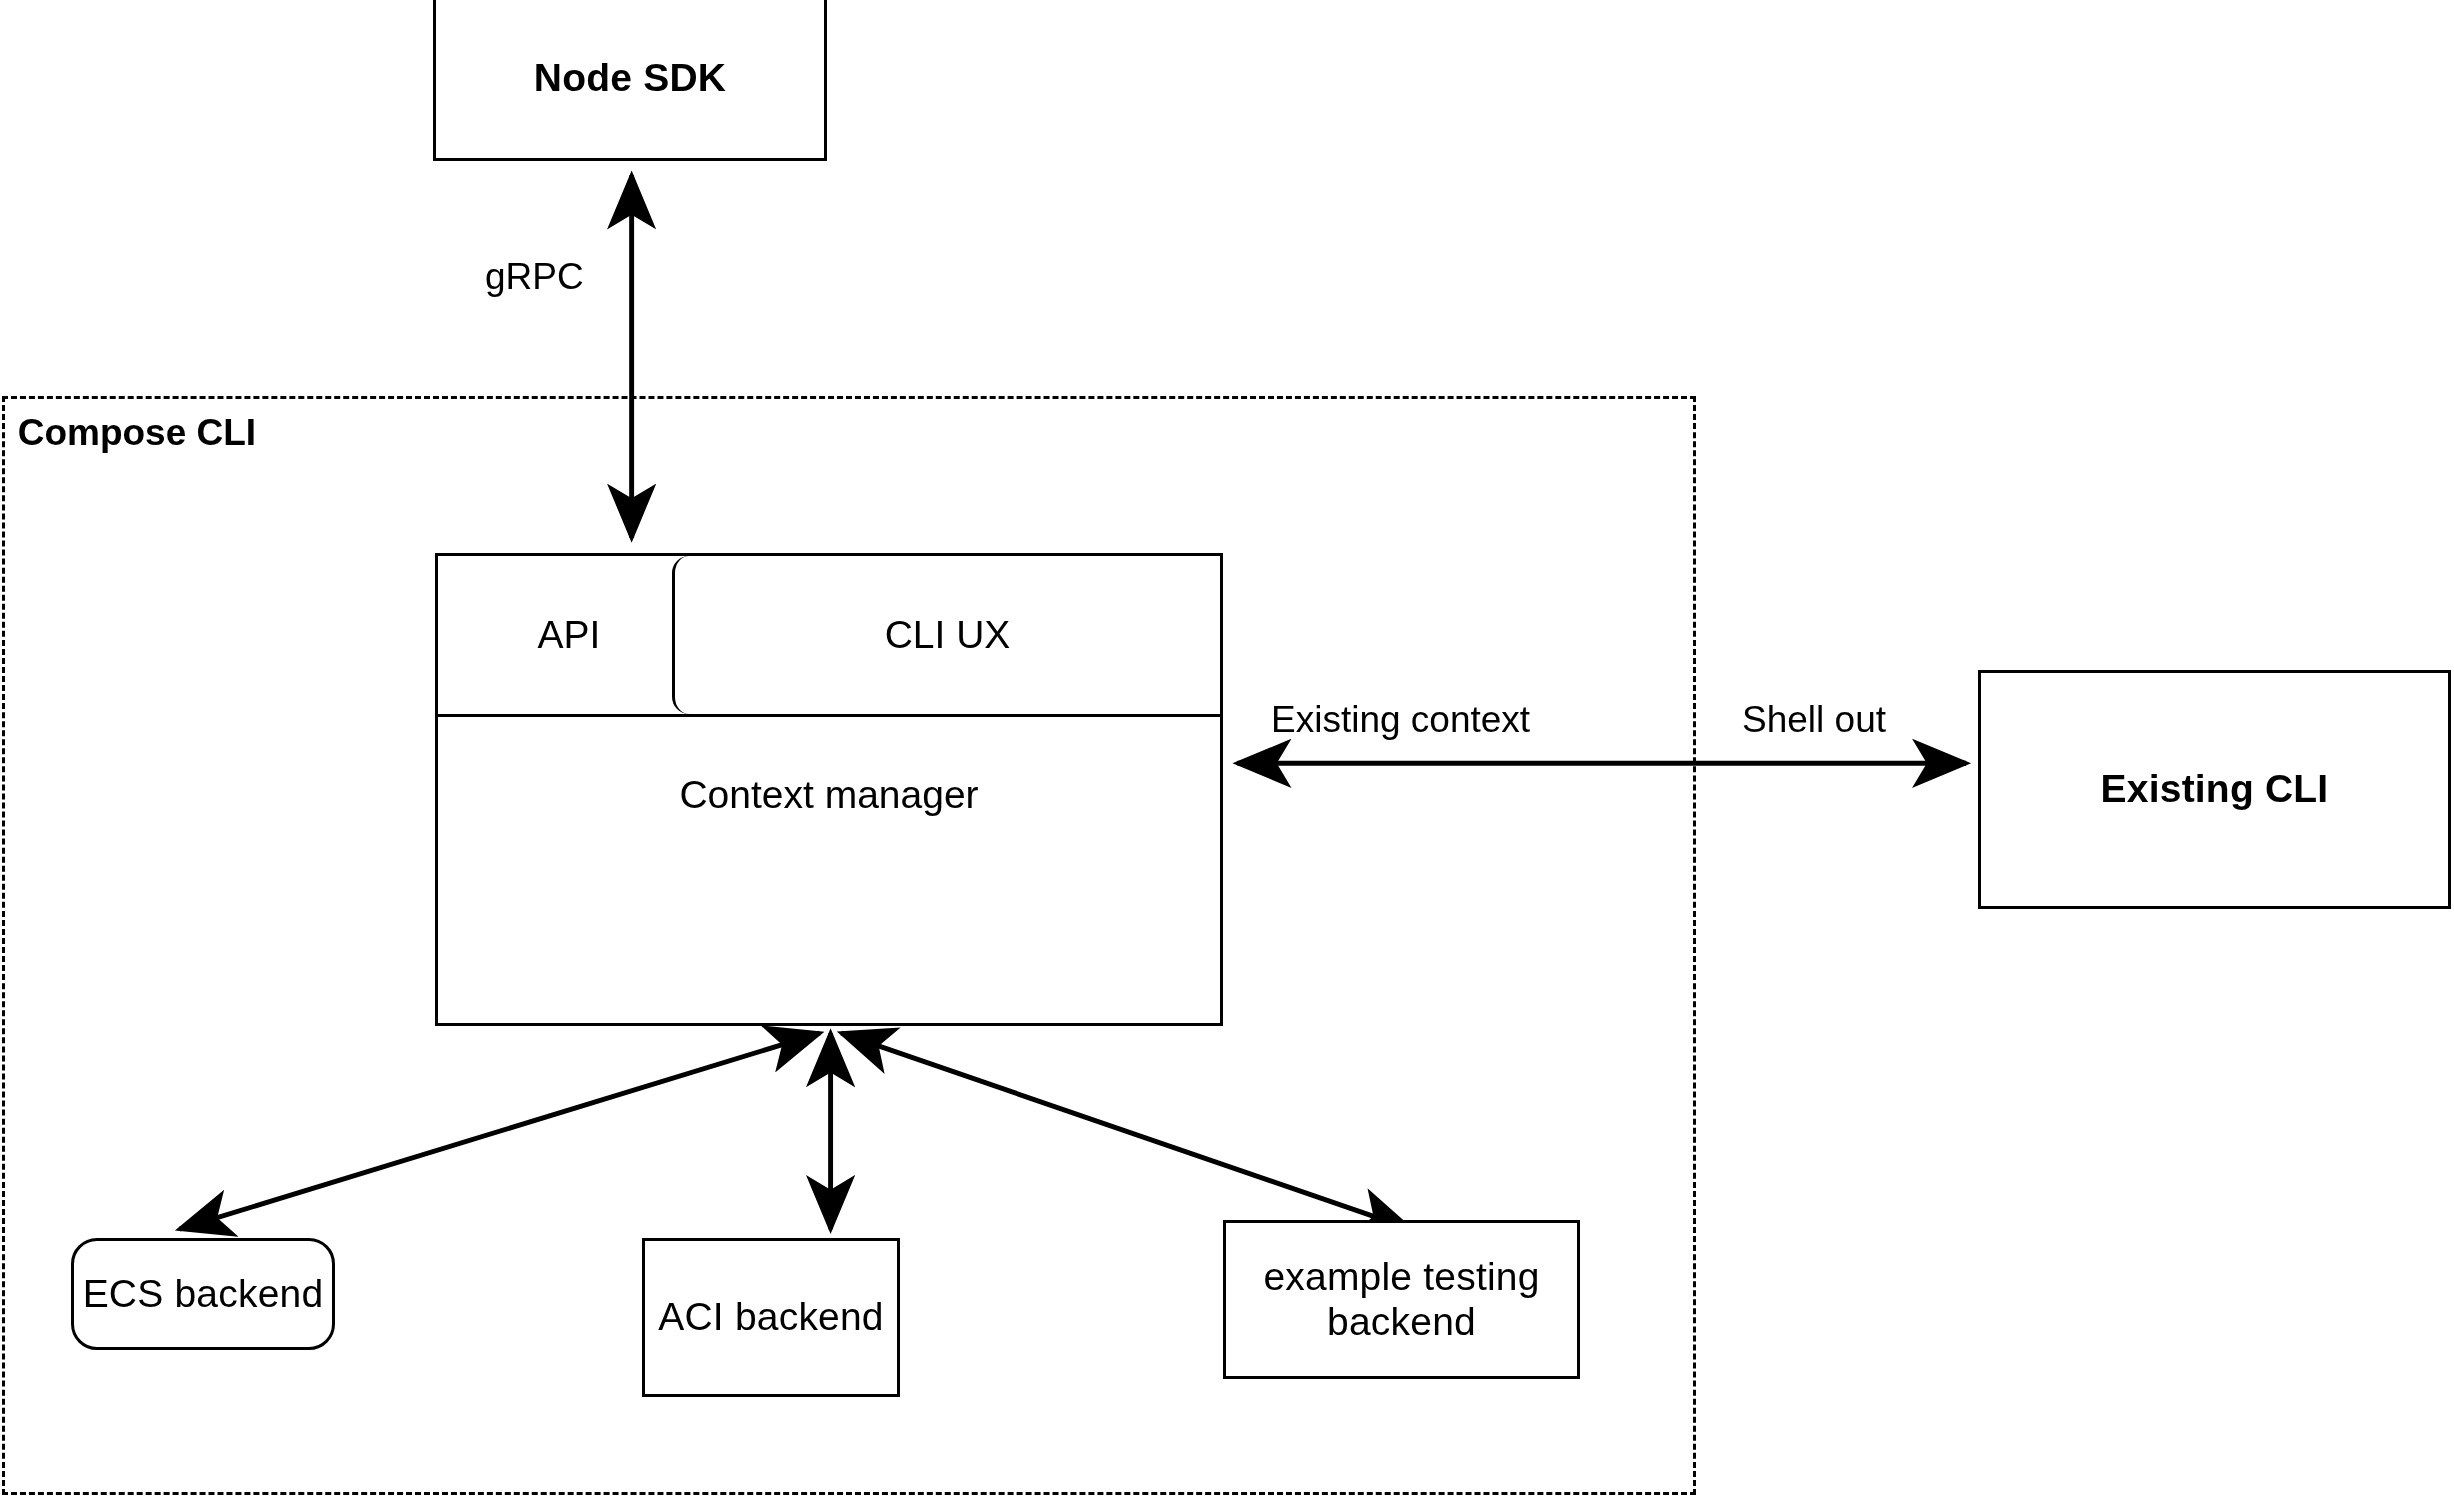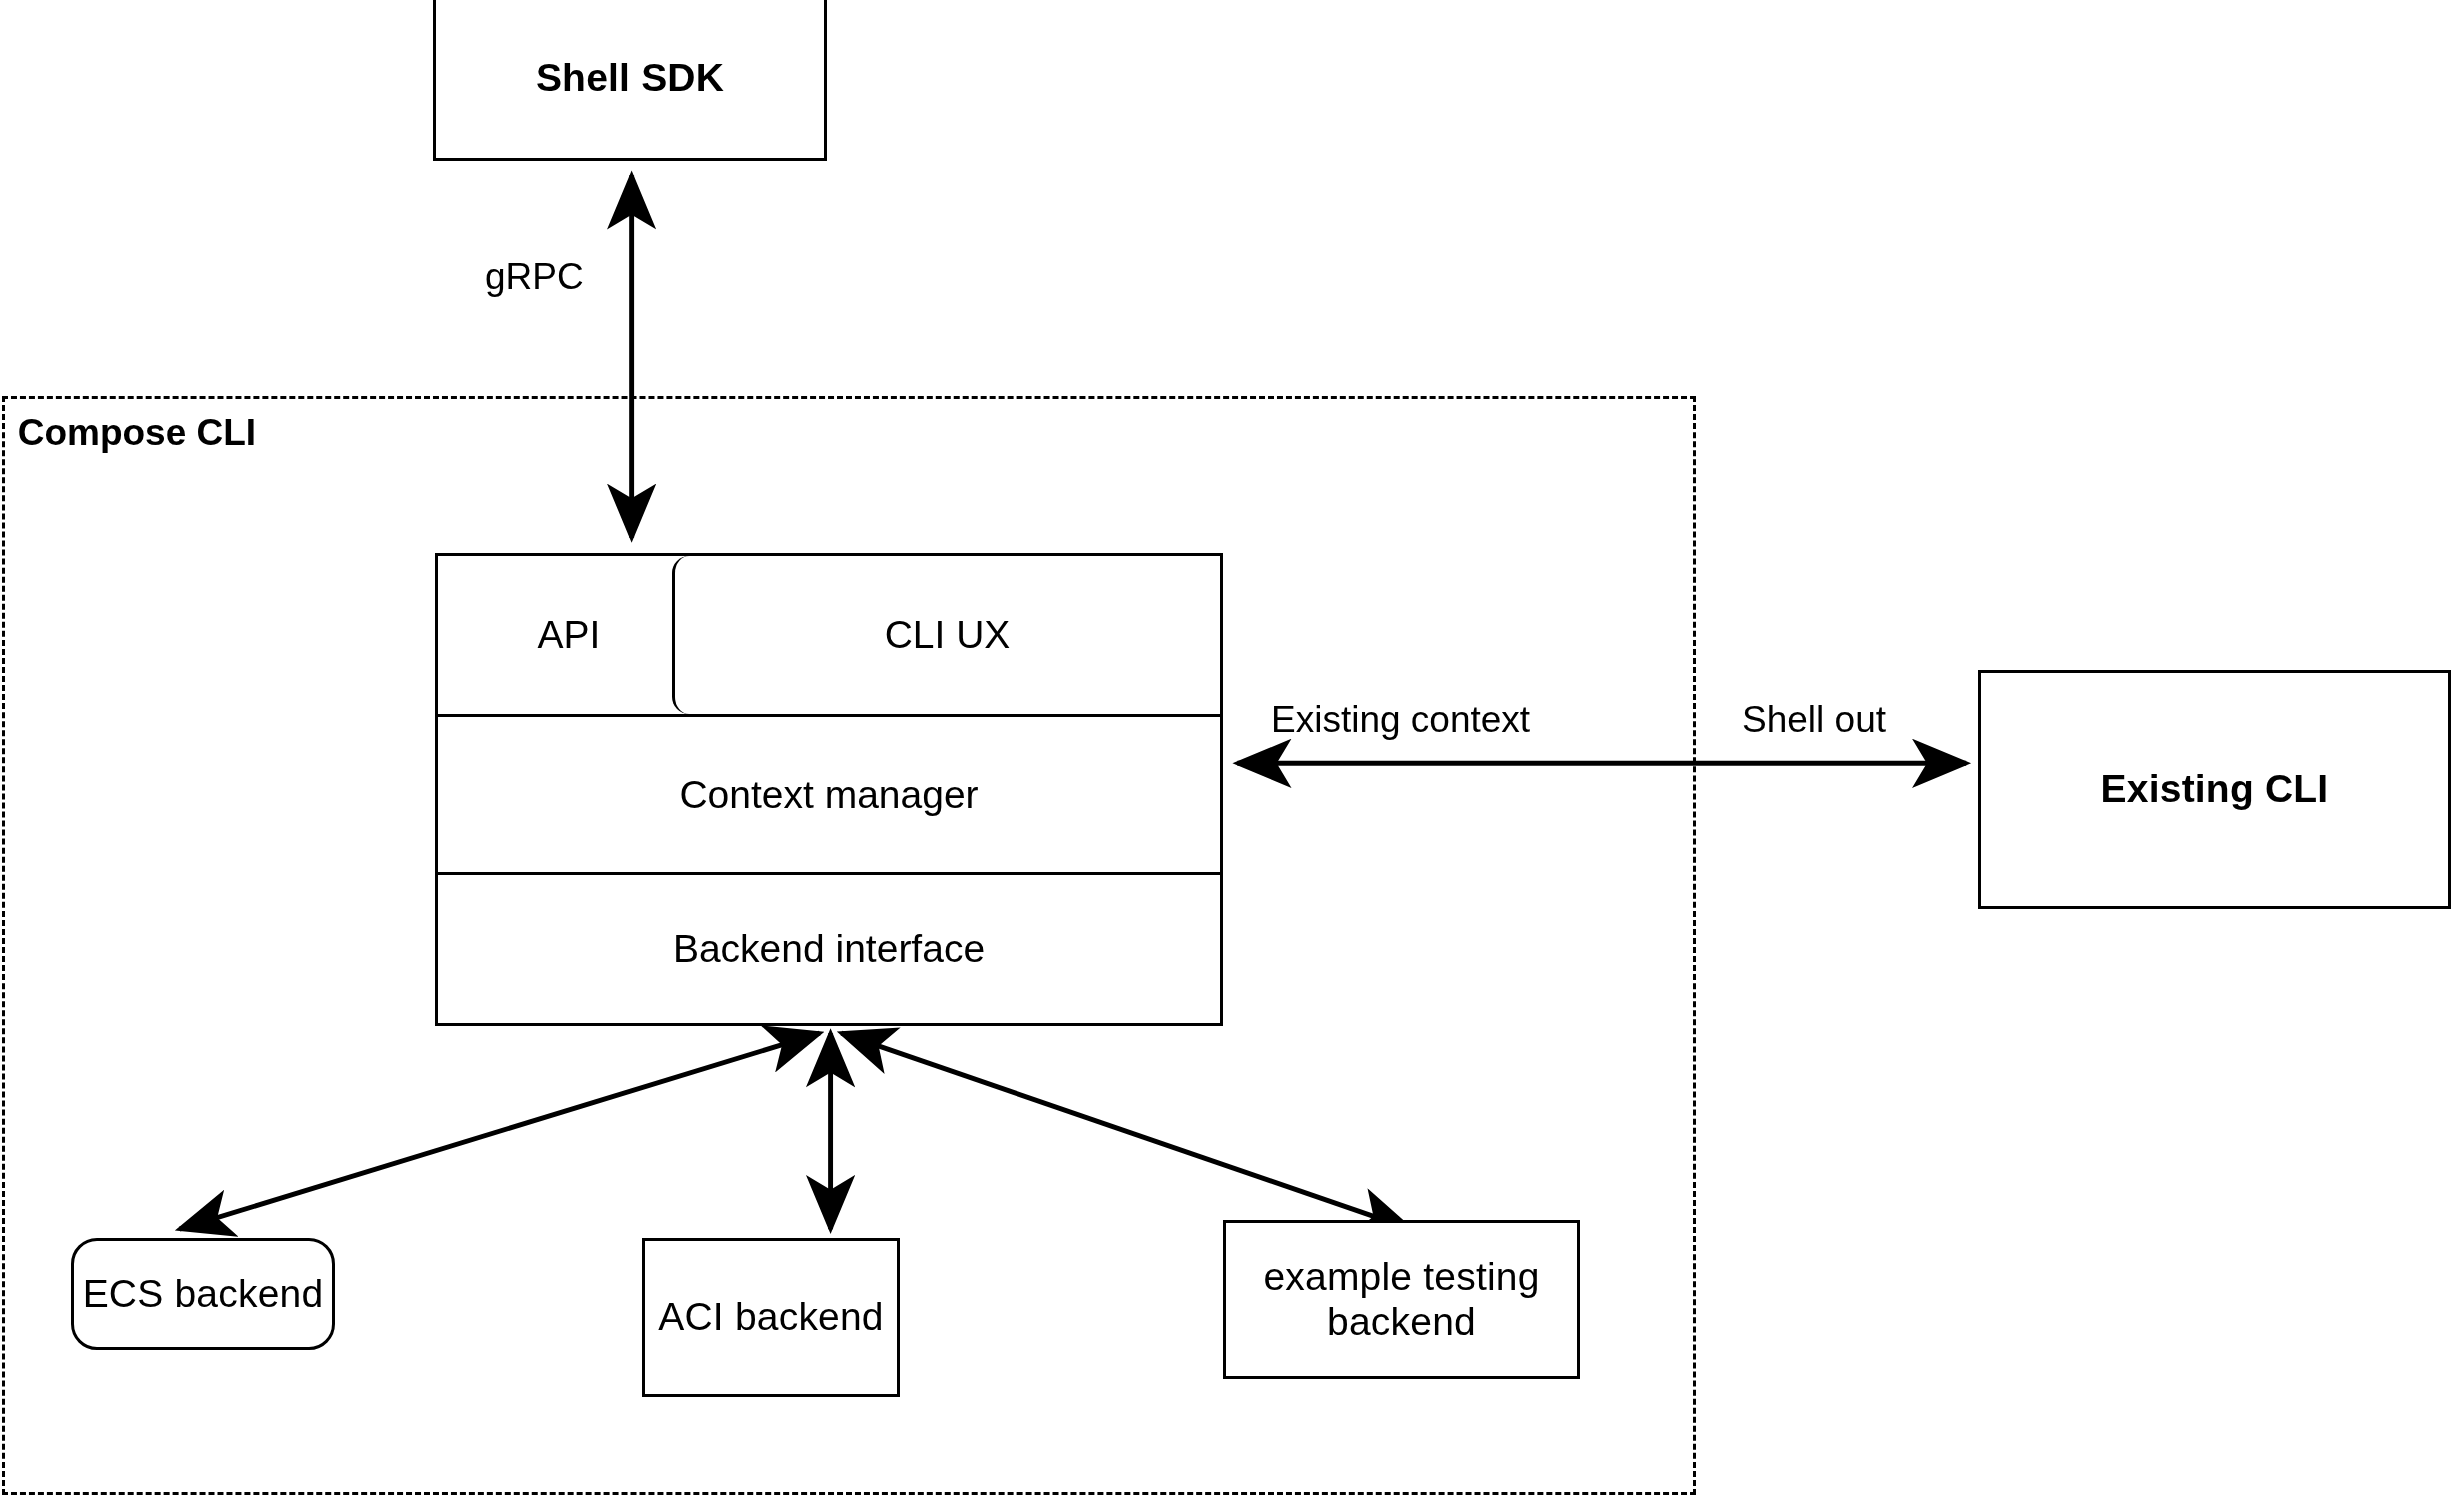--- a/index.html
+++ b/index.html
@@ -116,35 +116,32 @@
     <line x1="1256" y1="775" x2="1996" y2="775" stroke="#000000" stroke-width="5" marker-start="url(#arrowStart)" marker-end="url(#arrowEnd)"></line>
 
     <line x1="832" y1="1049" x2="182" y2="1248" stroke="#000000" stroke-width="5" marker-start="url(#arrowStart)" marker-end="url(#arrowEnd)"></line>
 
     <line x1="843" y1="1049" x2="843" y2="1248" stroke="#000000" stroke-width="5" marker-start="url(#arrowStart)" marker-end="url(#arrowEnd)"></line>
 
     <line x1="854" y1="1049" x2="1432" y2="1248" stroke="#000000" stroke-width="5" marker-start="url(#arrowStart)" marker-end="url(#arrowEnd)"></line>
   </svg>
 
   <div class="node-box" style="left:433px; top:-3.9px; width:394px; height:165px;">
-    <span class="node-label bold">Shell SDK</span>
+    <span class="node-label bold">Node SDK</span>
   </div>
 
   <div class="edge-label" style="left:485px; top:256px;">gRPC</div>
 
   <div class="stack-box" style="left:435px; top:553px; width:788px; height:473px;">
     <div class="stack-row" style="height:158px;">
       <div class="stack-cell" style="width:234px;padding-left:28px;">API</div>
       <div class="stack-cell" style="flex:1;">CLI UX</div>
     </div>
     <div class="stack-row" style="height:158px;">
       <div class="stack-cell" style="flex:1;">Context manager</div>
-    </div>
-    <div class="stack-row" style="flex:1;">
-      <div class="stack-cell" style="flex:1;">Backend interface</div>
     </div>
   </div>
 
   <div class="edge-label" style="left:1271px; top:699px;">Existing context</div>
 
   <div class="edge-label" style="left:1742px; top:699px;">Shell out</div>
 
   <div class="node-box" style="left:1978px; top:670px; width:473px; height:239px;">
     <span class="node-label bold">Existing CLI</span>
   </div>

